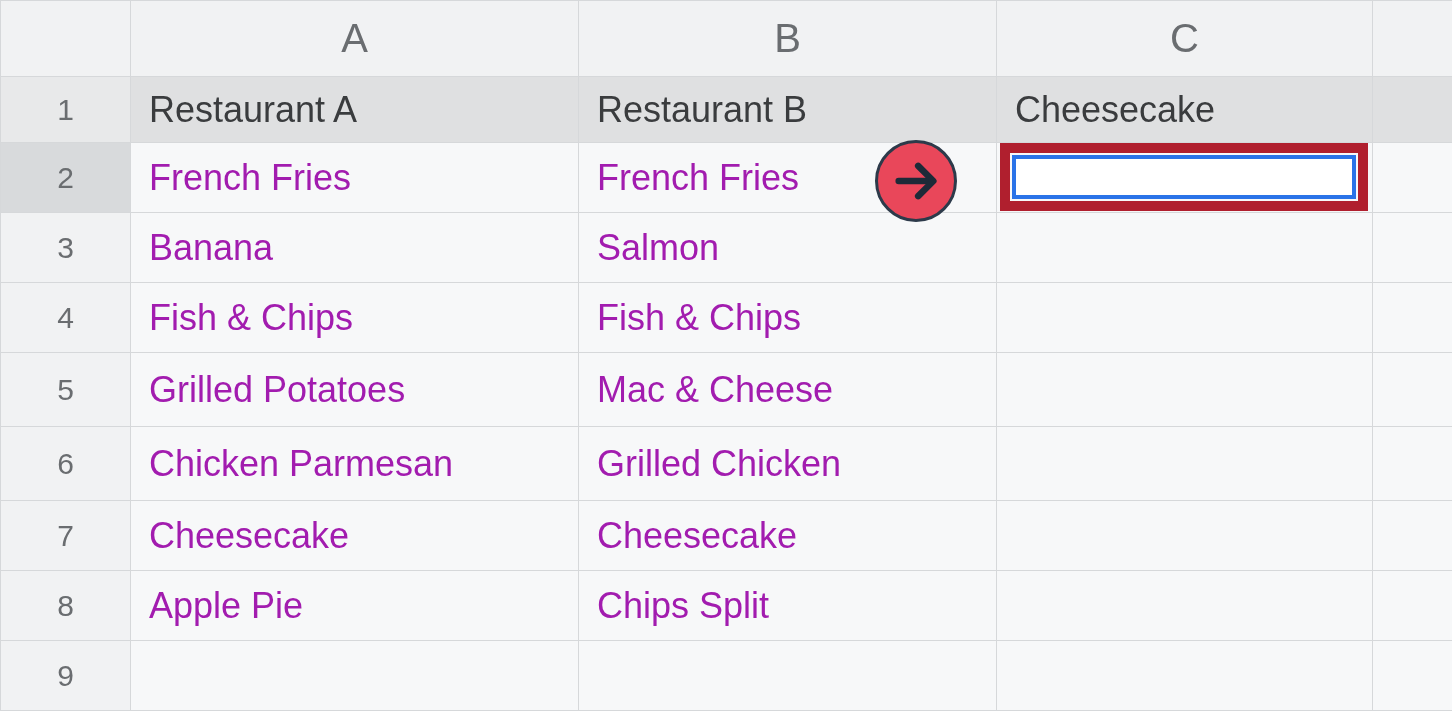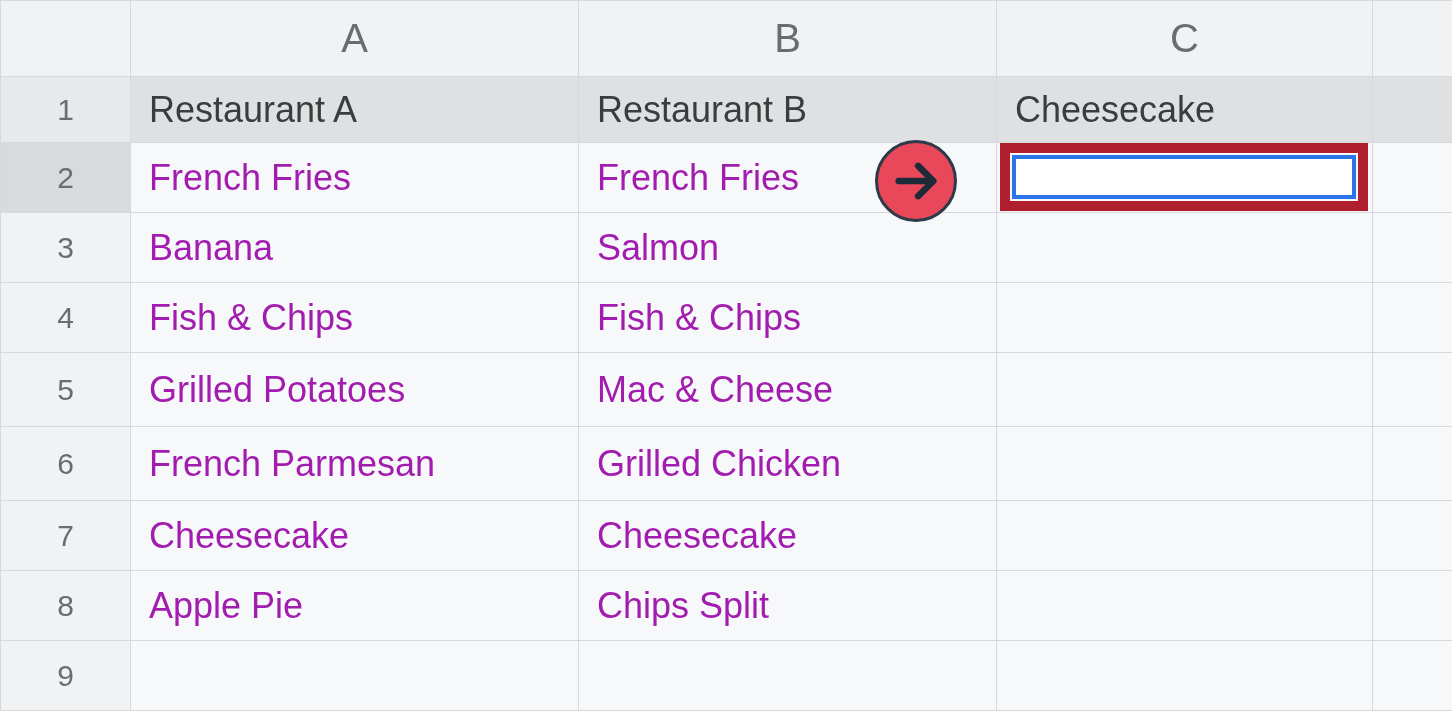--- a/index.html
+++ b/index.html
@@ -173,21 +173,21 @@
       </tr>
       <tr class="r5">
         <th class="row-head">5</th>
         <td class="cell">Grilled Potatoes</td>
         <td class="cell">Mac &amp; Cheese</td>
         <td class="cell"></td>
         <td class="cell"></td>
       </tr>
       <tr class="r6">
         <th class="row-head">6</th>
-        <td class="cell">French Parmesan</td>
+        <td class="cell">Chicken Parmesan</td>
         <td class="cell">Grilled Chicken</td>
         <td class="cell"></td>
         <td class="cell"></td>
       </tr>
       <tr>
         <th class="row-head">7</th>
         <td class="cell">Cheesecake</td>
         <td class="cell">Cheesecake</td>
         <td class="cell"></td>
         <td class="cell"></td>

